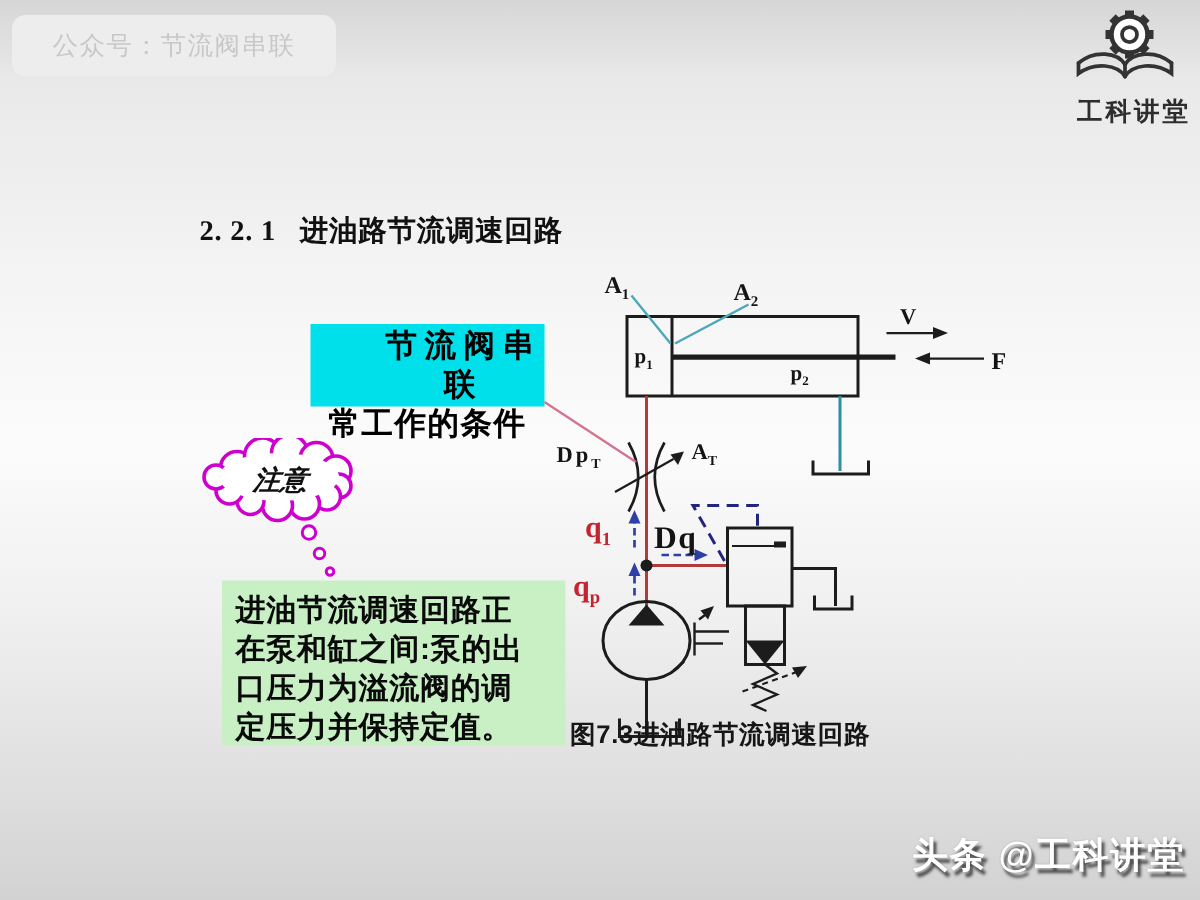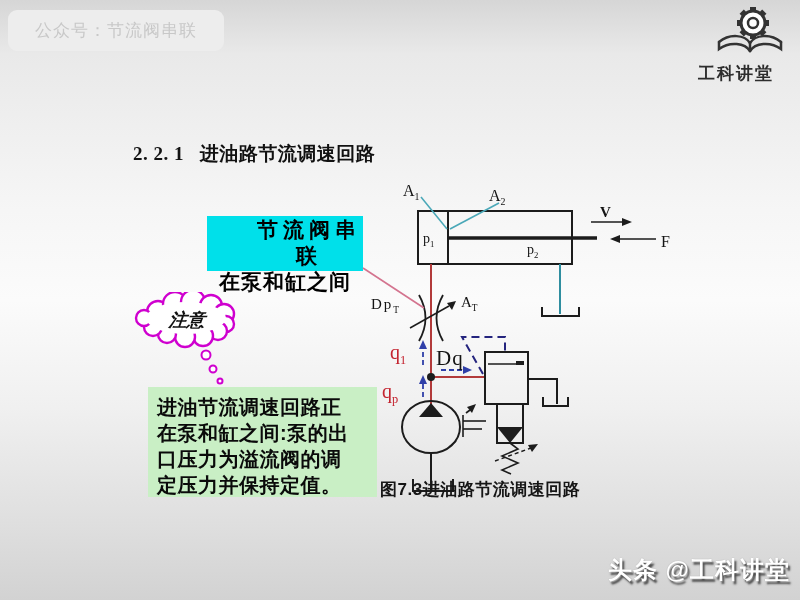--- a/index.html
+++ b/index.html
@@ -8,21 +8,21 @@
     font-family:"Liberation Sans",sans-serif;
     background:linear-gradient(180deg,#d6d6d6 0%,#e9e9e9 9%,#f6f6f6 35%,#fbfbfb 50%,#f0f0f0 68%,#dedede 88%,#d2d2d2 100%);
   }
   
   .badge{
     position:absolute;left:8px;top:10px;
     background:#ededed;color:#c8c8c8;border-radius:9px;
     padding:9px 27px;font-size:17px;letter-spacing:1px;
   }
   
-  .logo{position:absolute;right:6px;top:2px;width:96px;text-align:left;}
+  .logo{position:absolute;right:6px;top:2px;width:96px;text-align:right;}
   .logo-text{font-size:17px;font-weight:bold;color:#2d2d2d;letter-spacing:2px;margin-top:0px;}
   
   .title{
     position:absolute;left:133px;top:141px;margin:0;
     font-family:"Liberation Serif",serif;font-size:19px;font-weight:bold;color:#111;
     white-space:pre;letter-spacing:0.5px;
   }
   
   .cyan-note{
     position:absolute;left:207px;top:216px;width:156px;height:54px;
@@ -45,21 +45,21 @@
     position:absolute;left:148px;top:387px;width:229px;height:110px;
     background:var(--green-bg);color:#0a0a0a;
     font-weight:bold;font-size:20px;line-height:26px;
     padding:7px 0 0 9px;box-sizing:border-box;letter-spacing:0.5px;
   }
   .green-note span{display:block;white-space:pre;}
   
   .diagram{position:absolute;left:0;top:0;pointer-events:none;}
   
   .dl{
-    position:absolute;font-family:"Liberation Serif",serif;font-weight:normal;color:#141414;
+    position:absolute;font-family:"Liberation Serif",serif;font-weight:bold;color:#141414;
     line-height:1;white-space:pre;
   }
   .dl sub{font-size:0.62em;line-height:1;}
   .red{color:var(--label-red);}
   
   .caption{
     position:absolute;left:380px;top:478px;
     font-size:17px;font-weight:bold;color:#161616;letter-spacing:0.5px;
   }
   
@@ -100,21 +100,21 @@
         <line x1="52" y1="41" x2="52" y2="49"></line>
       </g>
     </svg>
     <div class="logo-text">工科讲堂</div>
   </div>
 
   <h1 class="title">2. 2. 1   进油路节流调速回路</h1>
 
   <div class="cyan-note">
     <span class="cn1">节流阀串联</span>
-    <span class="cn2">在泵和缸之间</span>
+    <span class="cn2">常工作的条件</span>
   </div>
 
   <div class="cloud-wrap">
     <svg width="130" height="110" viewBox="0 0 130 110">
       <g fill="#ffffff" style="stroke:var(--cloud-stroke)" stroke-width="2.4">
         <circle cx="33" cy="20" r="11"></circle>
           <circle cx="50" cy="12" r="12"></circle>
         <circle cx="68" cy="10" r="12"></circle>
           <circle cx="86" cy="14" r="11"></circle>
         <circle cx="99" cy="22" r="10"></circle>

